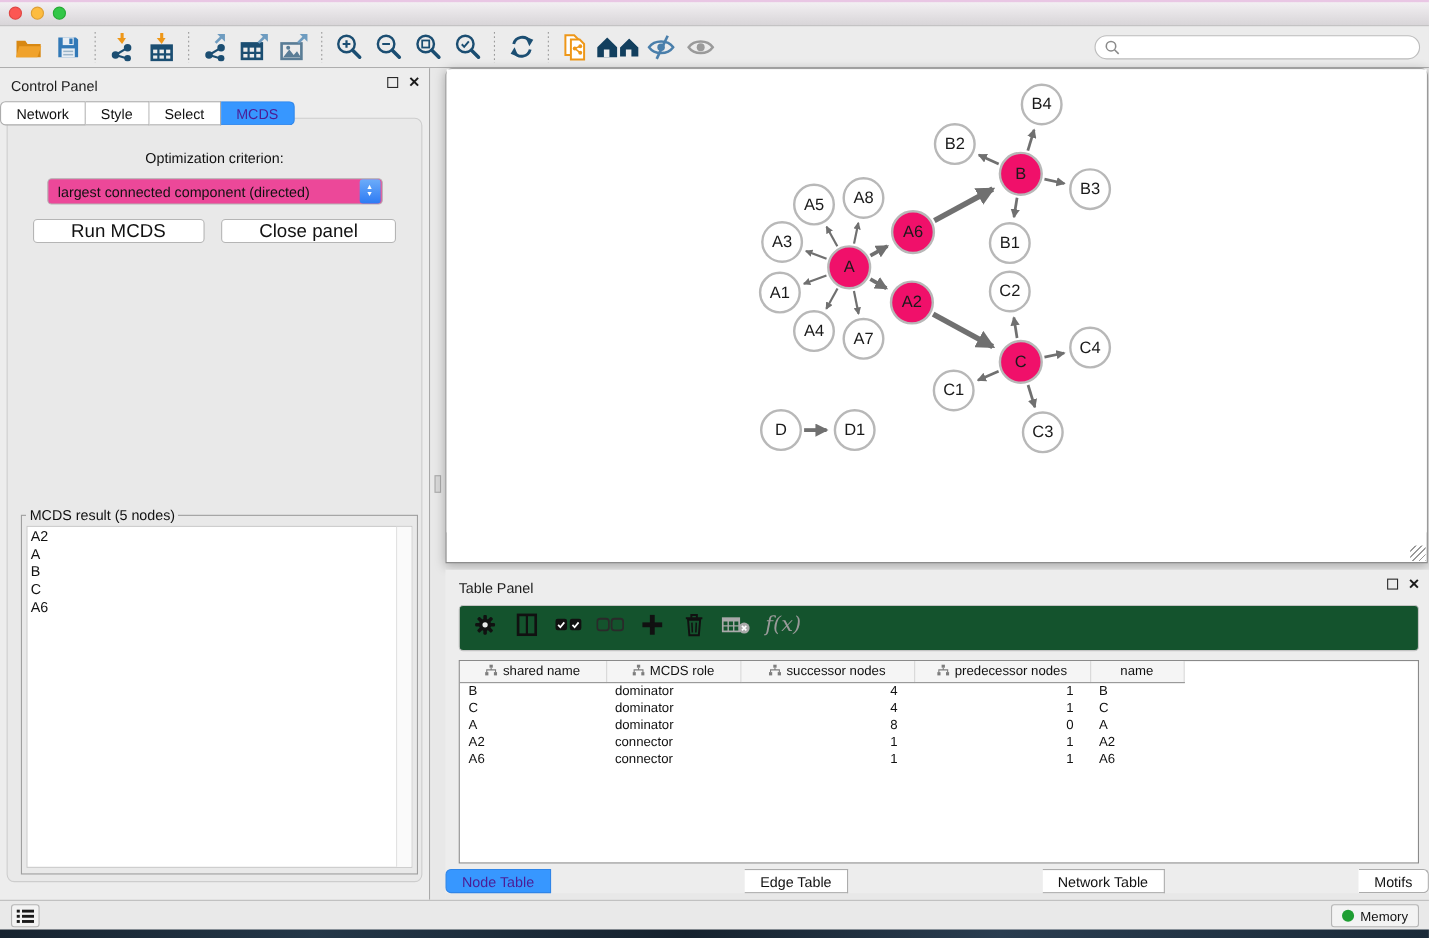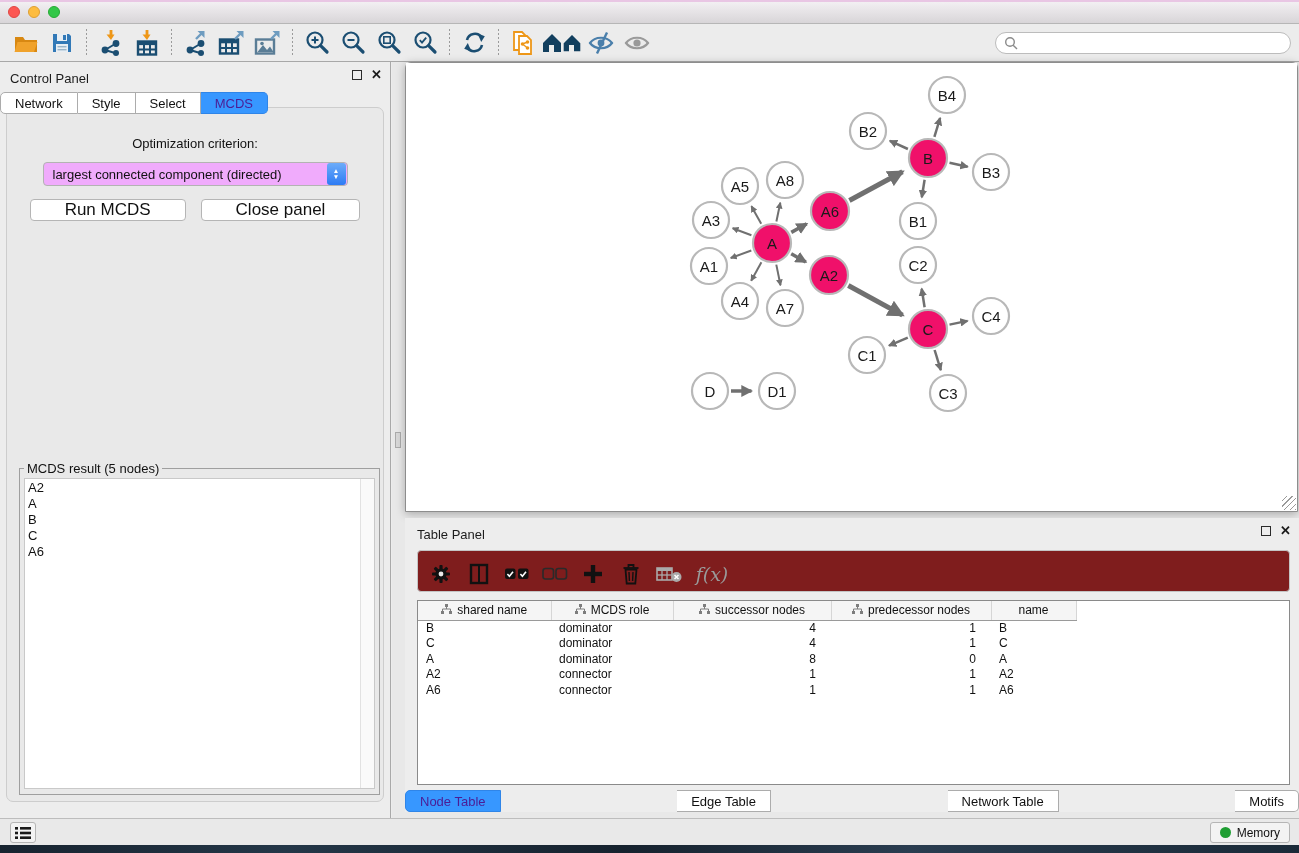--- a/index.html
+++ b/index.html
@@ -44,21 +44,21 @@
   .seg-tabs { display:flex; justify-content:flex-start; position:relative; z-index:2; }
   .seg { background:#fff; border:1px solid #acacac; border-left:none; padding:3px 14px;
     font-size:13px; color:#111; height:22px; display:flex; align-items:center; }
   .seg:first-child { border-left:1px solid #acacac; border-radius:5px 0 0 5px; }
   .seg:last-child { border-radius:0 5px 5px 0; }
   .seg.active { background:#3797ff; border-color:#2f85e8; color:#4c1d95; }
 
   .cp-pane { position:absolute; left:6px; right:6px; top:45px; bottom:16px; background:#e9e9e9;
     border:1px solid #cdcdcd; border-radius:7px; z-index:1; }
   .opt-label { text-align:center; margin-top:28px; font-size:13px; color:#111; }
-  .dropdown { position:relative; margin:11px auto 0; width:305px; height:24px; background:#f0abfc;
+  .dropdown { position:relative; margin:11px auto 0; width:305px; height:24px; background:#ec4899;
     border:1px solid #b3b3b3; border-radius:4px; display:flex; align-items:center; }
   .dd-text { flex:1; font-size:13px; padding-left:9px; color:#111; white-space:nowrap; overflow:hidden; }
   .dd-stepper { width:19px; height:22px; margin-right:1px; border-radius:3px;
     background:linear-gradient(#6cacf9,#2d7bf4); display:flex; flex-direction:column;
     align-items:center; justify-content:center; color:#fff; }
   .dd-stepper span { font-size:6.5px; line-height:6px; }
   .btn-row { display:flex; justify-content:center; gap:15px; margin-top:13px; }
   .push-btn { height:22px; background:#ffffff; border:1px solid #b5b5b5; border-radius:4px;
     font-size:17px; padding:0 34px; display:flex; align-items:center; color:#111; }
 
@@ -84,22 +84,22 @@
     border-bottom:1px solid #b3b3b3; border-radius:5px 5px 0 0; }
   .net-traffic { position:absolute; left:10px; top:7px; display:flex; gap:7px; }
   .tl.sm { width:11px; height:11px; }
   .net-title { position:absolute; left:0; right:0; top:5px; text-align:center; font-size:13px; color:#2e2e2e; }
   .net-canvas { position:relative; width:100%; height:421px; background:#fff; border-radius:0 0 0 0; overflow:hidden; }
   .grip { position:absolute; right:1px; bottom:1px; width:14px; height:14px;
     background:repeating-linear-gradient(135deg, transparent 0 3px, #9a9a9a 3px 4px); }
 
   
   .table-panel { position:absolute; left:0; right:0; top:456px; bottom:6px; background:#ededed; }
-  .tp-toolbar { position:absolute; left:12px; right:9px; top:32px; height:42px; background:#7f1d1d;
-    border:1px solid #c4c4c4; border-radius:4px; display:flex; align-items:flex-end; padding:0 6px; gap:4px; }
+  .tp-toolbar { position:absolute; left:12px; right:9px; top:32px; height:42px; background:#14532d;
+    border:1px solid #c4c4c4; border-radius:4px; display:flex; align-items:flex-start; padding:0 6px; gap:4px; }
   .tpbtn { width:34px; height:34px; display:flex; align-items:center; justify-content:center; }
   .fx { font-family:"DejaVu Serif", serif; font-style:italic; font-size:19px; color:#9a9a9a; }
 
   .tp-table-wrap { position:absolute; left:12px; right:9px; top:82px; height:185px; background:#fff;
     border:1px solid #8a8a8a; overflow:hidden; }
   table.node-table { border-collapse:collapse; width:100%; table-layout:fixed; }
   table.node-table th { background:#f5f5f5; border-right:1px solid #d6d6d6; border-bottom:1px solid #9a9a9a;
     height:19px; font-weight:normal; font-size:12px; color:#111; text-align:center; white-space:nowrap;
     overflow:hidden; }
   table.node-table th.noborder { border-right:none; background:transparent; border-bottom:none; }

